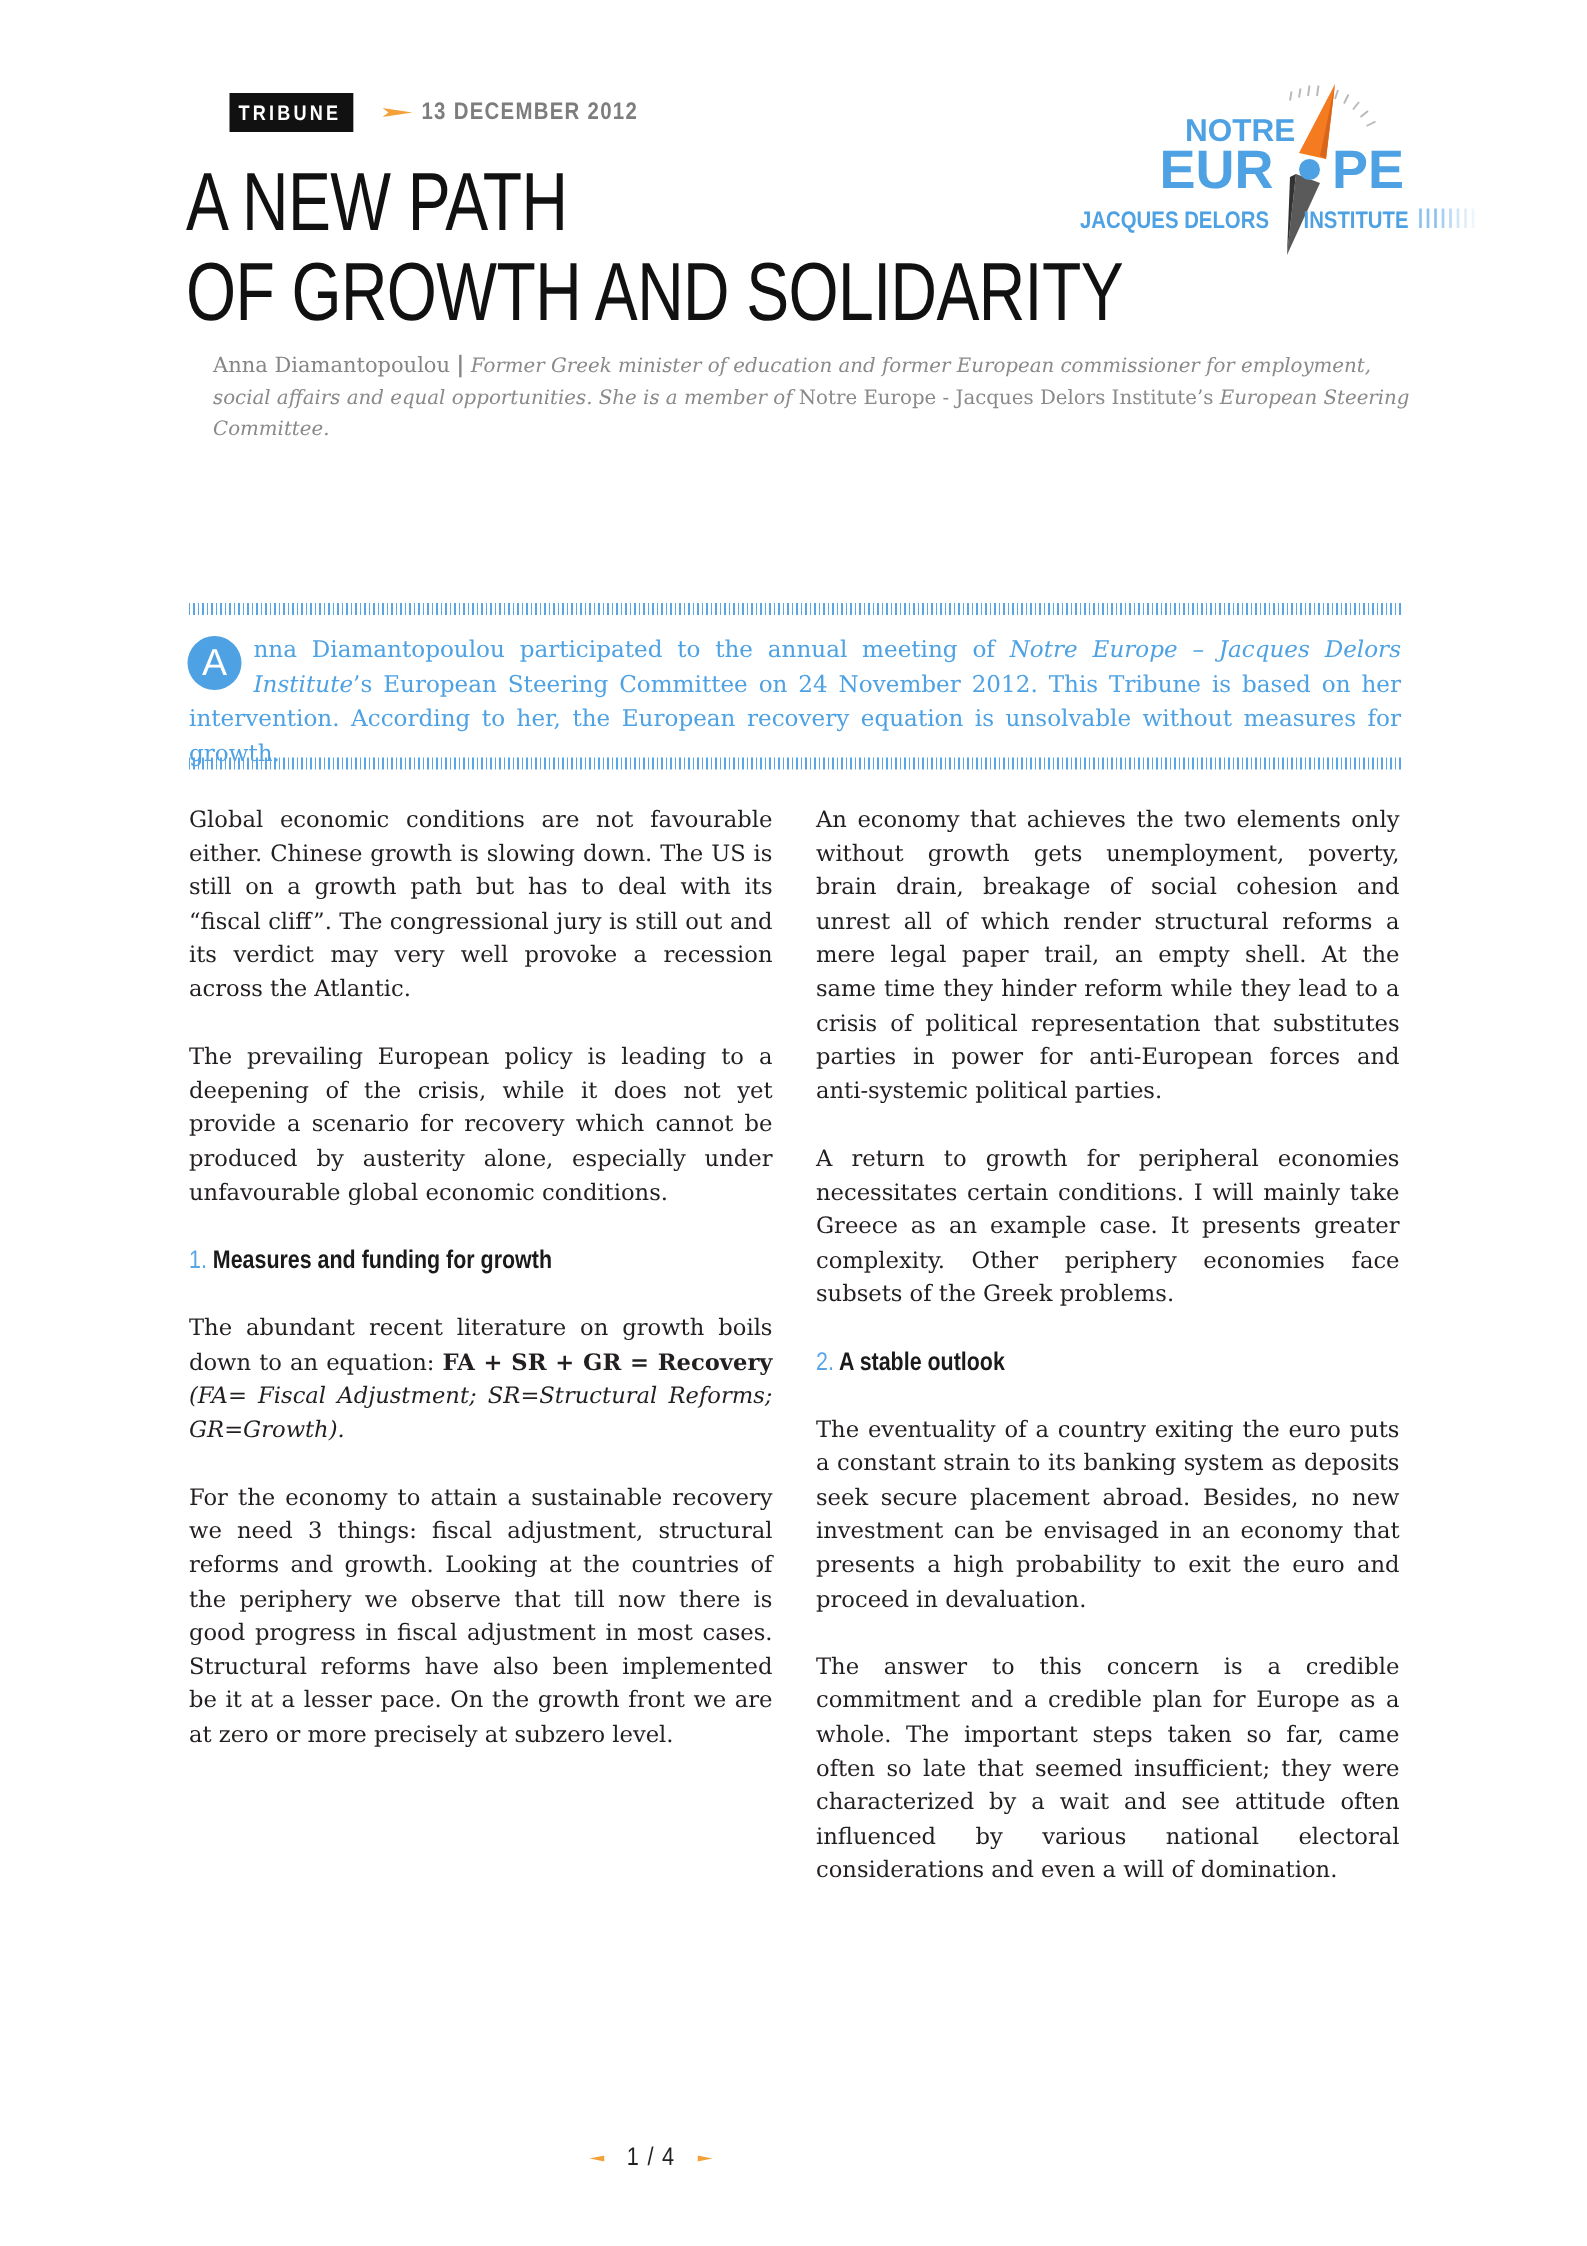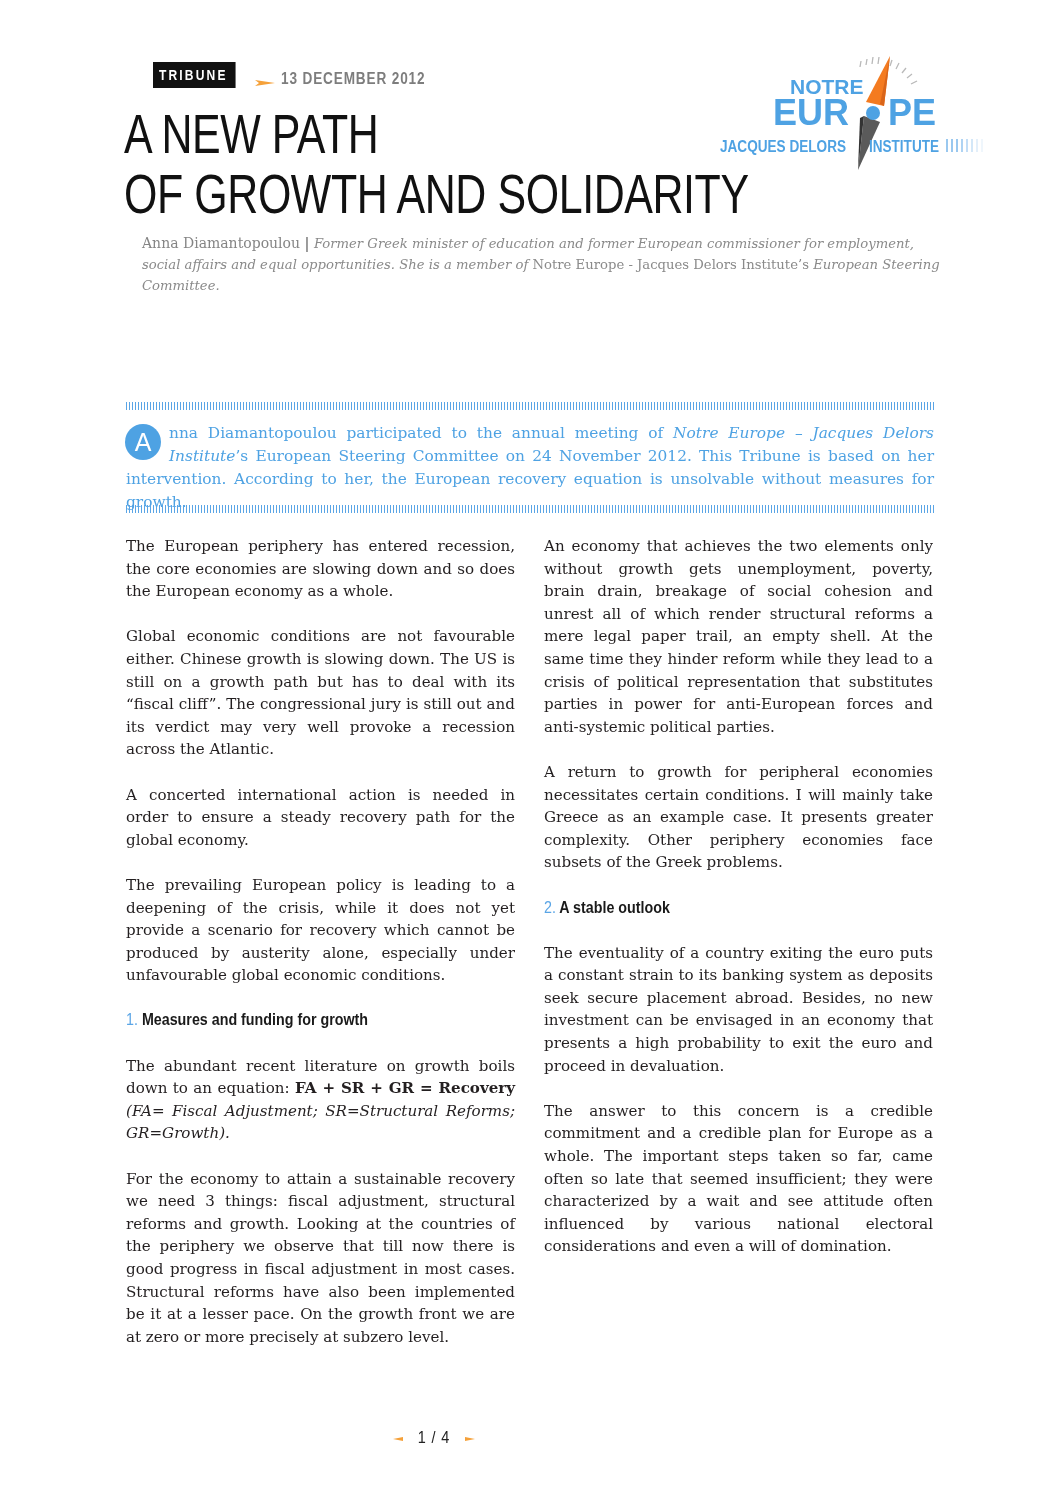--- a/index.html
+++ b/index.html
@@ -1,19 +1,19 @@
 <!DOCTYPE html>
 <html><head>
 <meta charset="utf-8">
 <style>
   html, body { margin: 0; padding: 0; background: #ffffff; }
   body { width: 1058px; height: 1497px; position: relative; overflow: hidden;
          font-family: "DejaVu Serif", serif; color: #231f20; }
 
-  .tag-row { position: absolute; left: 126px; top: 62px; display: flex; align-items: flex-end; padding-left: 27px; }
+  .tag-row { position: absolute; left: 126px; top: 62px; display: flex; align-items: center; padding-left: 27px; }
   .tag { background: #111; color: #fff; font-family: "Liberation Sans", sans-serif; font-weight: bold;
          font-size: 14px; letter-spacing: 2.5px; padding: 5px 9px 5px 7px; transform: scaleX(0.86); transform-origin: left center; margin-right: -6px; }
   .arrow-icon { width: 20px; height: 10px; margin: 0 6px 0 12px; display: inline-block; }
   .date { font-family: "Liberation Sans", sans-serif; font-weight: bold; font-size: 16px; color: #7d7d7d; letter-spacing: 1px;
           transform: scaleX(0.85); transform-origin: left center; }
 
   .title { position: absolute; left: 124px; top: 104px; margin: 0; font-family: "Liberation Sans", sans-serif;
            font-weight: normal; font-size: 55px; line-height: 60px; color: #111; transform: scaleX(0.78); transform-origin: left top;
            white-space: nowrap; letter-spacing: -0.5px; }
 
@@ -114,23 +114,21 @@
   <i>European Steering Committee.</i>
 </div>
 
 <div class="dots top"></div>
 <div class="intro">
   <span class="dropcap">A</span><span>nna Diamantopoulou participated to the annual meeting of </span><i>Notre Europe – Jacques Delors Institute</i><span>’s European Steering Committee on 24 November 2012. This Tribune is based on her intervention. According to her, the European recovery equation is unsolvable without measures for growth.</span>
 </div>
 <div class="dots bottom"></div>
 
 <div class="col left">
-  <p>The European periphery has entered recession, the core economies are slowing down and so does the European economy as a whole.</p>
   <p>Global economic conditions are not favourable either. Chinese growth is slowing down. The US is still on a growth path but has to deal with its “fiscal cliff”. The congressional jury is still out and its verdict may very well provoke a recession across the Atlantic.</p>
-  <p>A concerted international action is needed in order to ensure a steady recovery path for the global economy.</p>
   <p>The prevailing European policy is leading to a deep­ening of the crisis, while it does not yet provide a sce­nario for recovery which cannot be produced by aus­terity alone, especially under unfavourable global economic conditions.</p>
   <h2><span class="num">1.</span> <span>Measures and funding for growth</span></h2>
   <p><span>The abundant recent literature on growth boils down to an equation: </span><b>FA + SR + GR = Recovery</b><i> (FA= Fiscal Adjustment; SR=Structural Reforms; GR=Growth).</i></p>
   <p>For the economy to attain a sustainable recovery we need 3 things: fiscal adjustment, structural reforms and growth. Looking at the countries of the periphery we observe that till now there is good progress in fiscal adjustment in most cases. Structural reforms have also been implemented be it at a lesser pace. On the growth front we are at zero or more precisely at subzero level.</p>
 </div>
 
 <div class="col right">
   <p>An economy that achieves the two elements only with­out growth gets unemployment, poverty, brain drain, breakage of social cohesion and unrest all of which render structural reforms a mere legal paper trail, an empty shell. At the same time they hinder reform while they lead to a crisis of political representation that sub­stitutes parties in power for anti-European forces and anti-systemic political parties.</p>
   <p>A return to growth for peripheral economies necessitates certain conditions. I will mainly take Greece as an exam­ple case. It presents greater complexity. Other periphery economies face subsets of the Greek problems.</p>
   <h2><span class="num">2.</span> <span>A stable outlook</span></h2>

